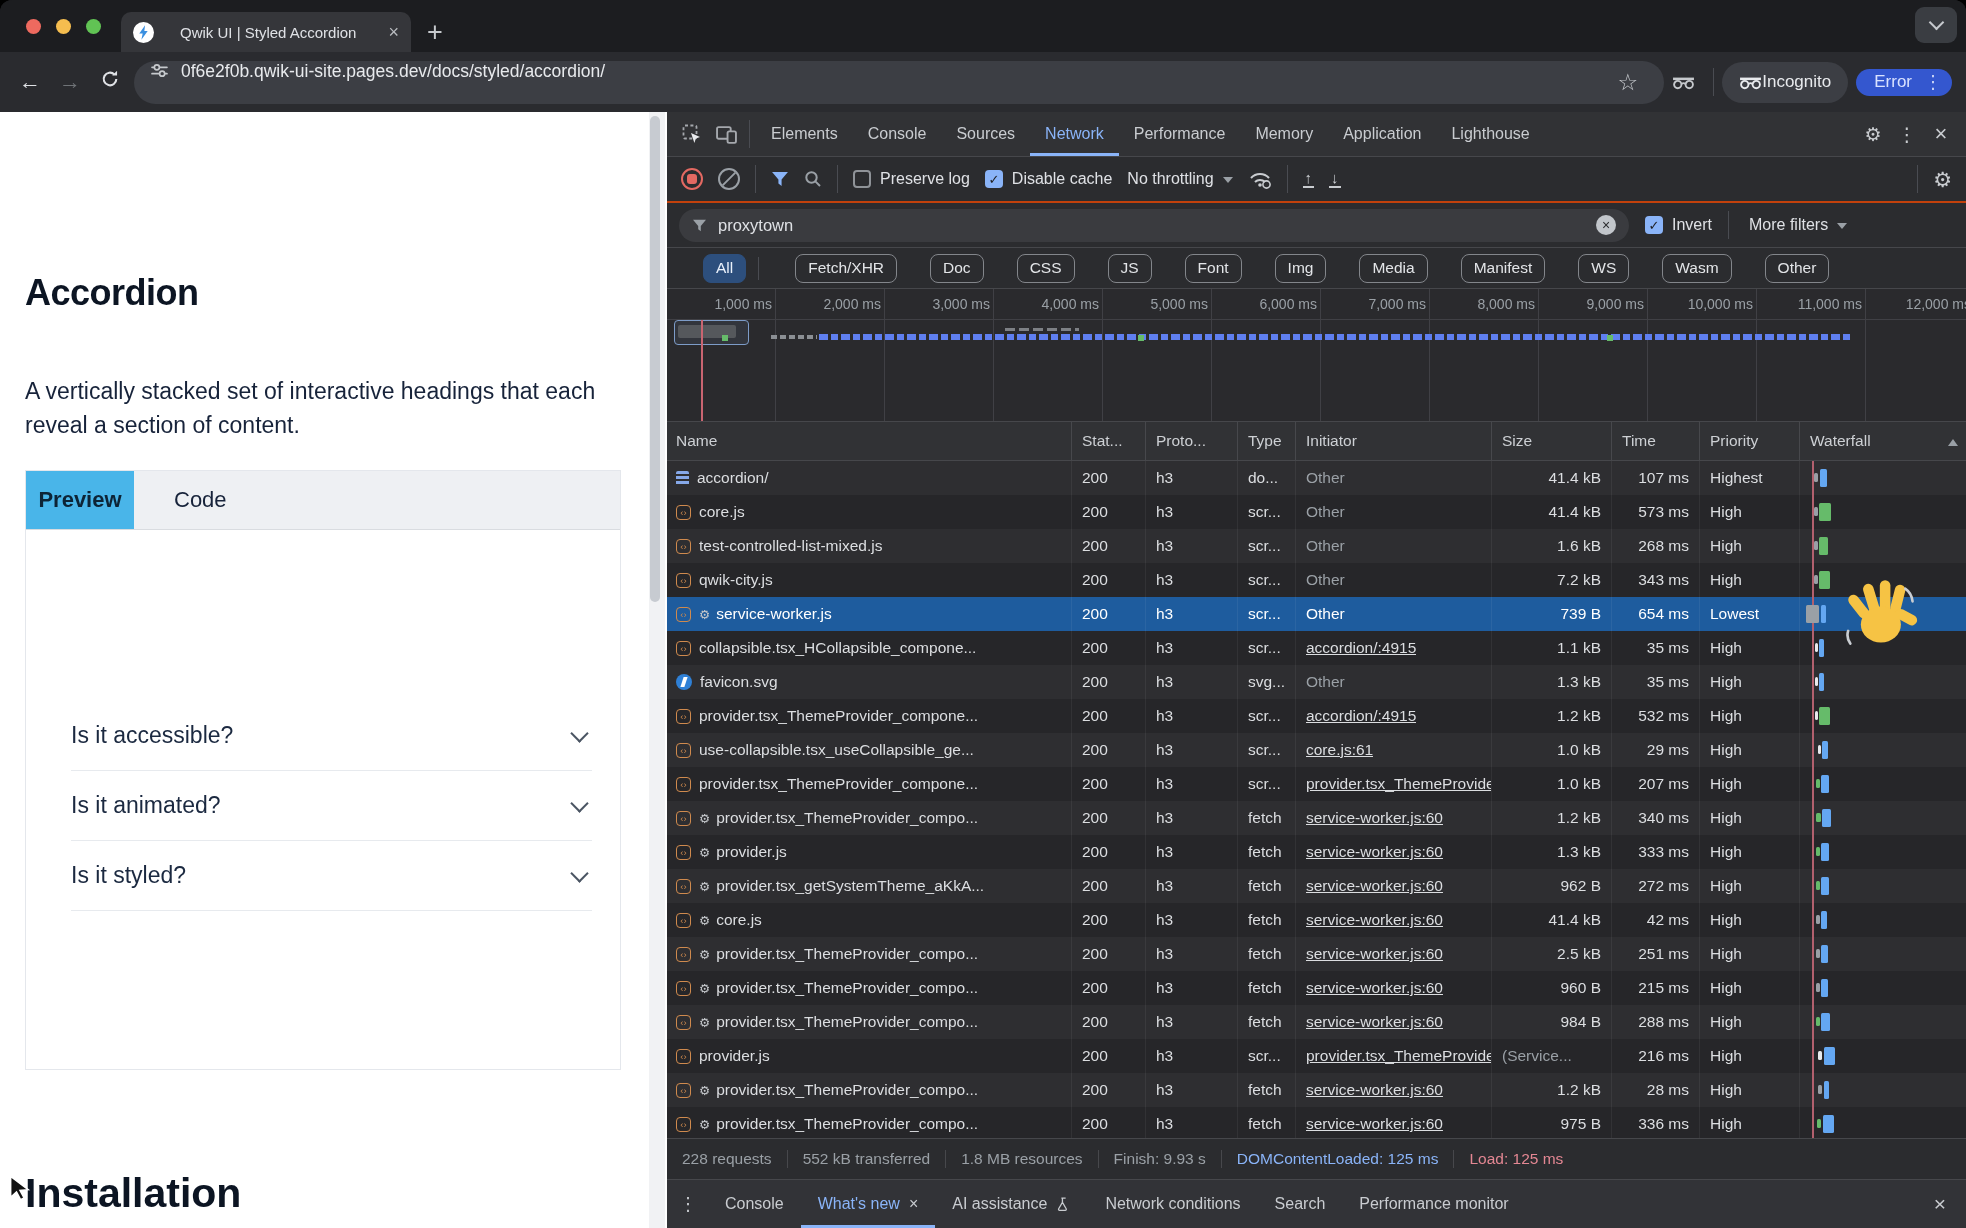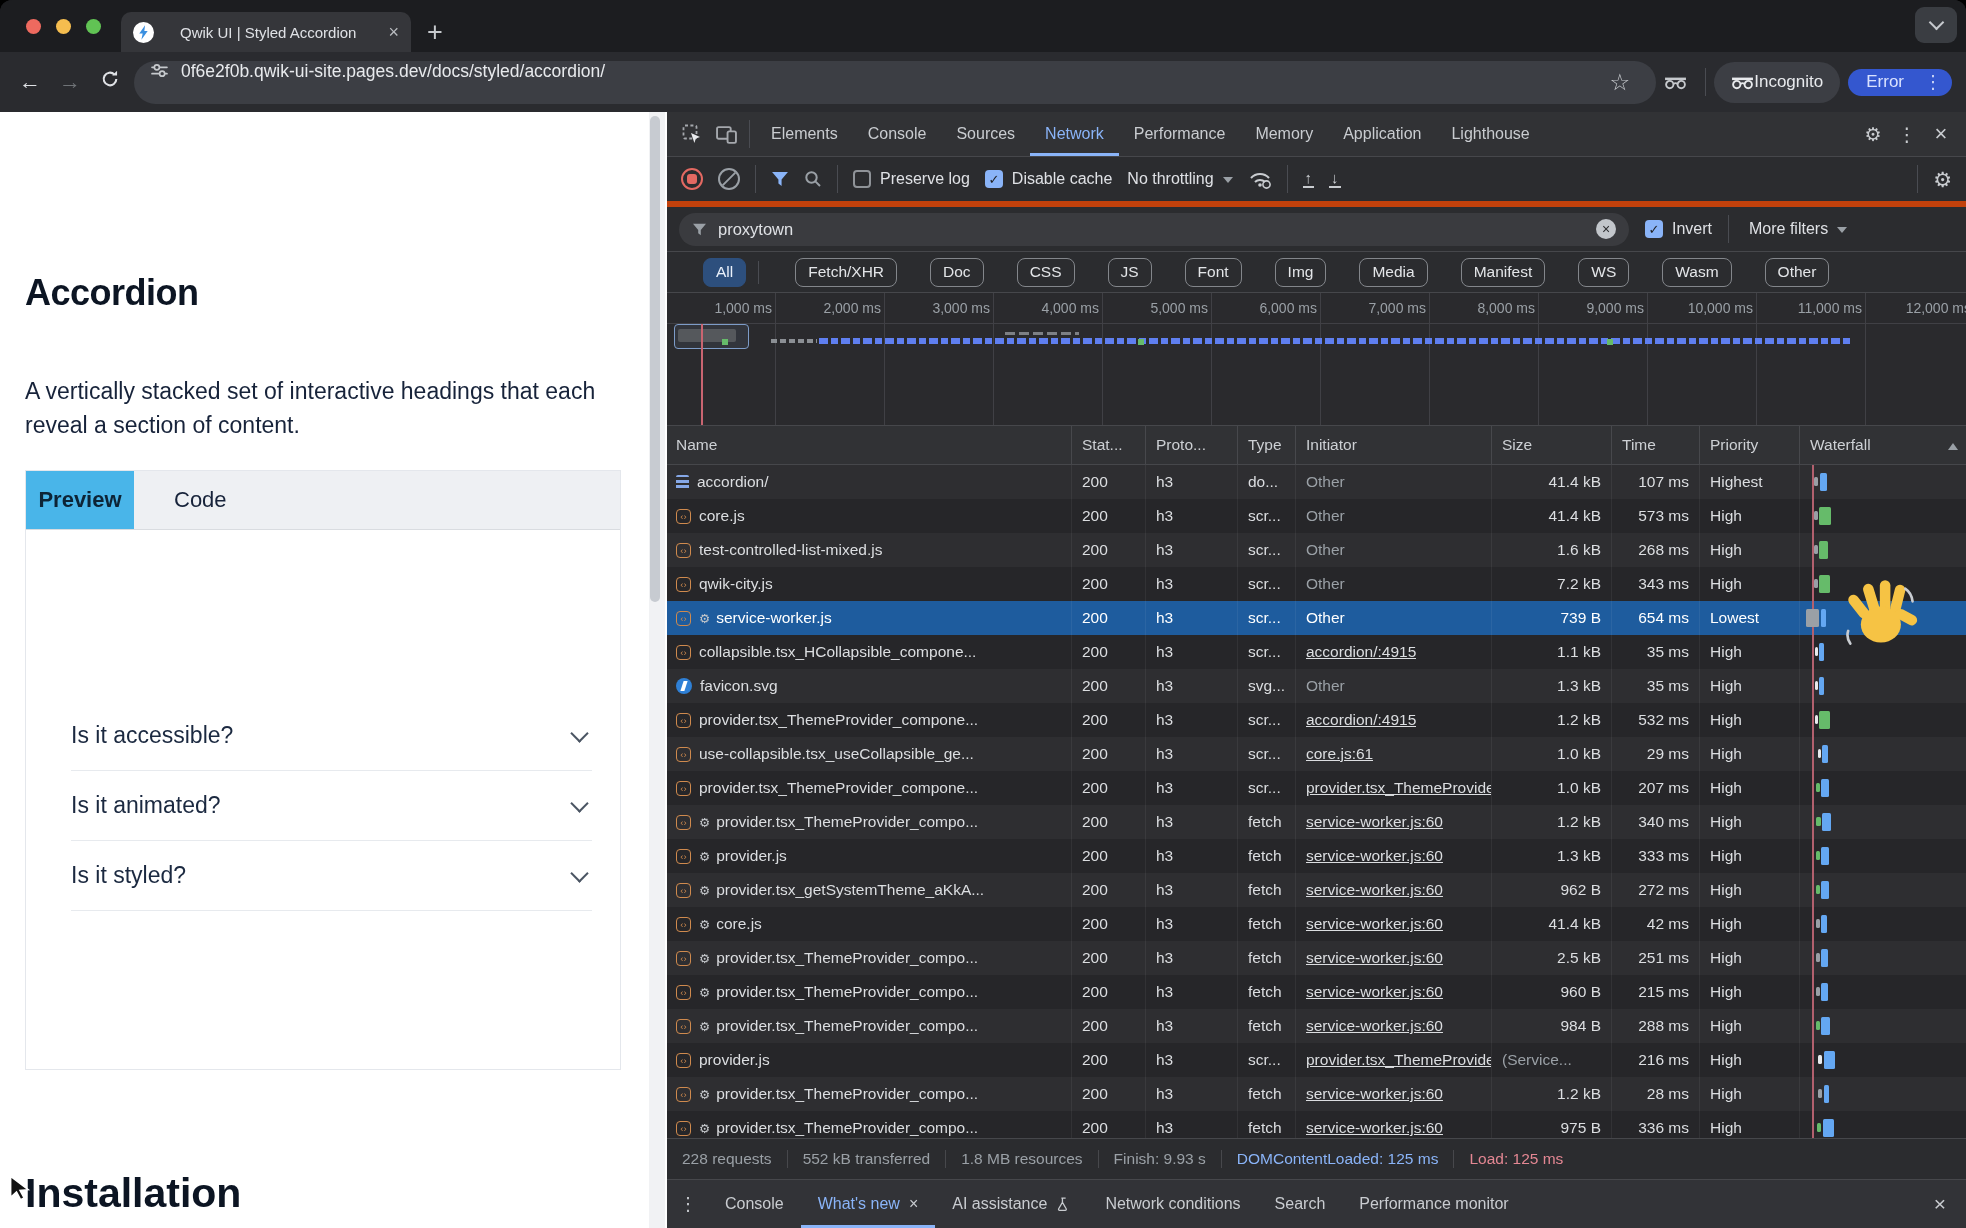--- a/index.html
+++ b/index.html
@@ -20,21 +20,21 @@
   .chev{display:inline-block;width:9px;height:9px;border-right:2.2px solid #c6c9cd;border-bottom:2.2px solid #c6c9cd;transform:rotate(45deg);margin-top:-5px;}
   .toolbar{height:60px;background:#2a2b2f;display:flex;align-items:center;gap:8px;padding:0 14px;}
   .navbtn{width:32px;text-align:center;font-size:22px;color:#dfe1e5;flex:none}
   .navbtn.dim{color:#6f7377}
   .urlpill{flex:1;height:43px;background:#3c3e44;border-radius:22px;display:flex;align-items:flex-start;padding:0 16px;gap:12px;min-width:0;}
   .urltext{color:#e8eaed;font-size:17.5px;white-space:nowrap;overflow:hidden;flex:1}
   .starbtn{font-size:23px;color:#c6c9cd;margin-left:-54px;z-index:2;padding-right:16px}
   .ext-incog{padding:0 10px;display:flex}
   .sep-v{width:1px;height:28px;background:#4a4c52;flex:none}
   .incog-pill{height:41px;background:#3c3e44;border-radius:21px;display:flex;align-items:center;padding:0 17px;color:#e8eaed;font-size:17px;flex:none}
-  .error-btn{height:27px;background:#3457cf;border-radius:21px;color:#d9e2ff;font-size:17px;display:flex;align-items:center;gap:20px;padding:0 10px 0 18px;flex:none}
+  .error-btn{height:27px;background:#3457cf;border-radius:21px;color:#d9e2ff;font-size:17px;display:flex;align-items:center;gap:12px;padding:0 10px 0 18px;flex:none}
   .error-dots{color:#cdd7f7;font-size:18px}
 
   
   .content{position:absolute;top:112px;left:0;right:0;bottom:0;display:flex;}
 
   
   .page{width:667px;background:#fff;position:relative;flex:none;overflow:hidden;}
   .pg-title{position:absolute;left:25px;top:160px;font-size:36px;font-weight:700;color:#0c1523;letter-spacing:-.5px;}
   .pg-desc{position:absolute;left:25px;top:262px;width:600px;font-size:23px;line-height:34px;color:#17233a;}
   .card{position:absolute;left:25px;top:358px;width:596px;height:600px;border:1px solid #e4e7ec;background:#fff;box-sizing:border-box;}
@@ -50,21 +50,21 @@
 
   
   .dev{flex:1;background:#262626;display:flex;flex-direction:column;min-width:0;color:#dcdee1;}
   .dt-tabbar{height:44px;background:#313235;border-bottom:1px solid #46474b;display:flex;align-items:center;padding:0 8px;flex:none;}
   .dt-ico{width:34px;display:flex;align-items:center;justify-content:center;flex:none}
   .dt-tablist{display:flex;height:100%;}
   .dt-tab{padding:0 15px;display:flex;align-items:center;font-size:16px;color:#c9ccd0;white-space:nowrap;}
   .dt-tab.active{color:#8ab4f8;box-shadow:inset 0 -3px 0 #8ab4f8;}
   .dt-spacer{flex:1}
   .glyph{color:#c9ccd0;font-size:19px;line-height:1}
-  .dt-net{height:44px;background:#2b2c2f;border-bottom:6px solid #c2410c;display:flex;align-items:center;gap:15px;padding:0 14px;flex:none;}
+  .dt-net{height:44px;background:#2b2c2f;border-bottom:2px solid #c2410c;display:flex;align-items:center;gap:15px;padding:0 14px;flex:none;}
   .rec{width:18px;height:18px;border:2.5px solid #e46962;border-radius:50%;position:relative;flex:none}
   .rec::after{content:"";position:absolute;inset:4px;background:#e46962;border-radius:3px;}
   .clr{width:18px;height:18px;border:2px solid #9aa0a6;border-radius:50%;position:relative;flex:none}
   .clr::after{content:"";position:absolute;left:0px;right:0px;top:8px;height:2px;background:#9aa0a6;transform:rotate(-45deg);}
   .ckrow{display:flex;align-items:center;gap:9px;font-size:16px;color:#dfe1e5;white-space:nowrap}
   .cbx{width:18px;height:18px;border-radius:4px;box-sizing:border-box;flex:none;display:flex;align-items:center;justify-content:center;font-size:13px;}
   .cbx.off{border:2px solid #8f9398;color:transparent}
   .cbx.on{background:#8ab4f8;color:#202124;font-weight:700}
   .caret{width:0;height:0;border:5.5px solid transparent;border-top:6.5px solid #9aa0a6;margin-top:6px;flex:none}
   .throt{display:flex;align-items:center;gap:9px;font-size:16px;color:#dfe1e5;}

